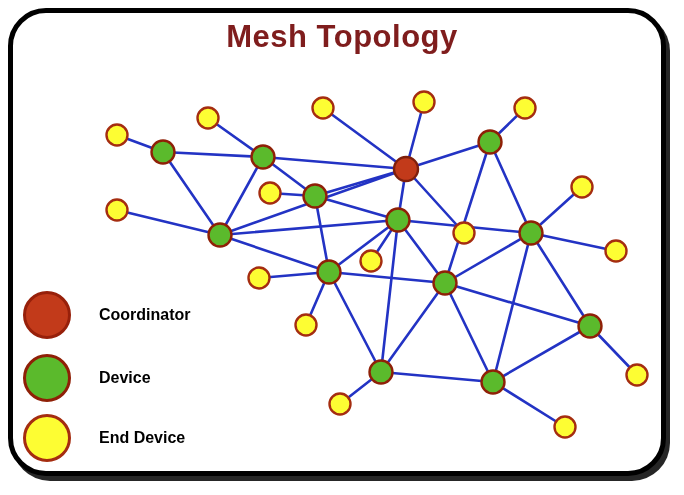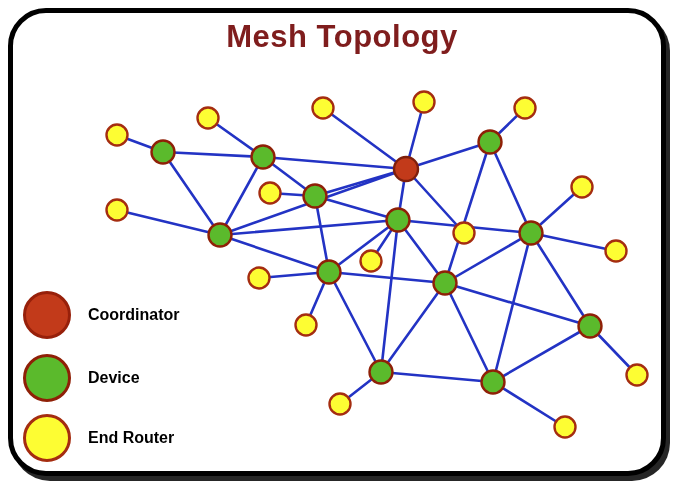--- a/index.html
+++ b/index.html
@@ -34,21 +34,21 @@
   }
   .legend-row.r0 { top: 0px; }
   .legend-row.r1 { top: 63px; }
   .legend-row.r2 { top: 123px; }
   .legend-swatch {
     width: 42px; height: 42px; border-radius: 50%;
     border: 3px solid #8a1d06; box-sizing: content-box;
     flex: 0 0 auto;
   }
   .legend-label {
-    margin-left: 17px;
+    margin-left: 28px;
     font-size: 16px; font-weight: bold; color: #000;
     white-space: nowrap;
     text-align: right;
   }
 </style>
 </head>
 <body>
 
 <div class="frame"></div>
 
@@ -135,15 +135,15 @@
   <div class="legend-row r0">
     <span class="legend-swatch" style="background: rgb(194, 58, 26); border-color: rgb(151, 32, 10);"></span>
     <span class="legend-label">Coordinator</span>
   </div>
   <div class="legend-row r1">
     <span class="legend-swatch" style="background: rgb(91, 186, 44); border-color: rgb(143, 32, 7);"></span>
     <span class="legend-label">Device</span>
   </div>
   <div class="legend-row r2">
     <span class="legend-swatch" style="background: rgb(253, 253, 51); border-color: rgb(165, 45, 16);"></span>
-    <span class="legend-label">End Router</span>
+    <span class="legend-label">End Device</span>
   </div>
 </div>
 
 </body></html>

